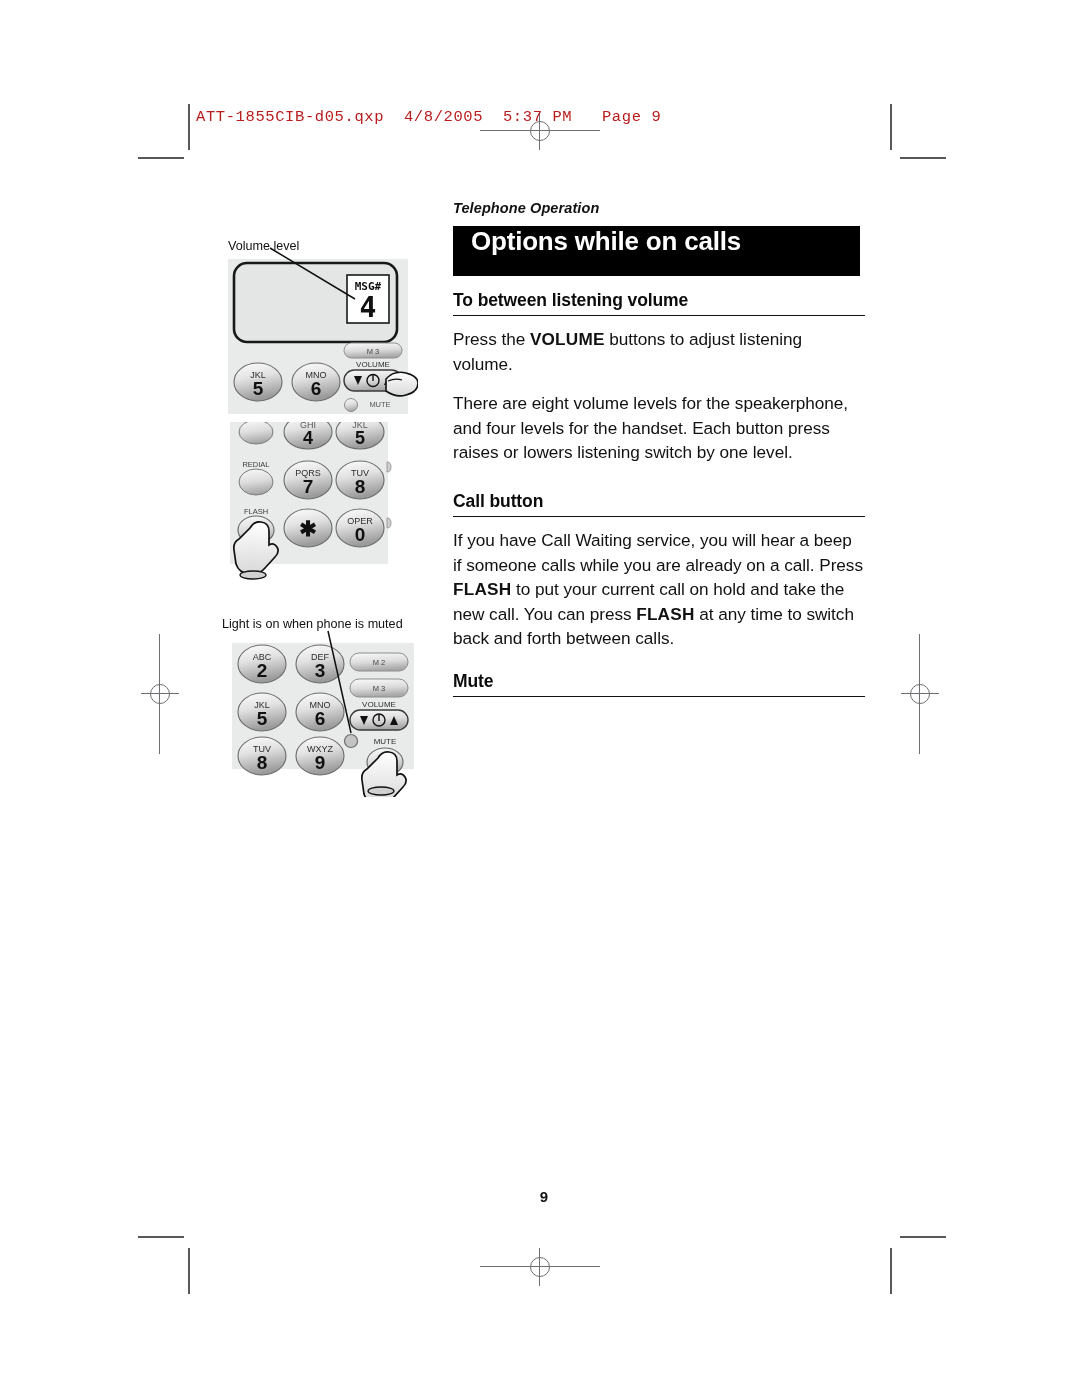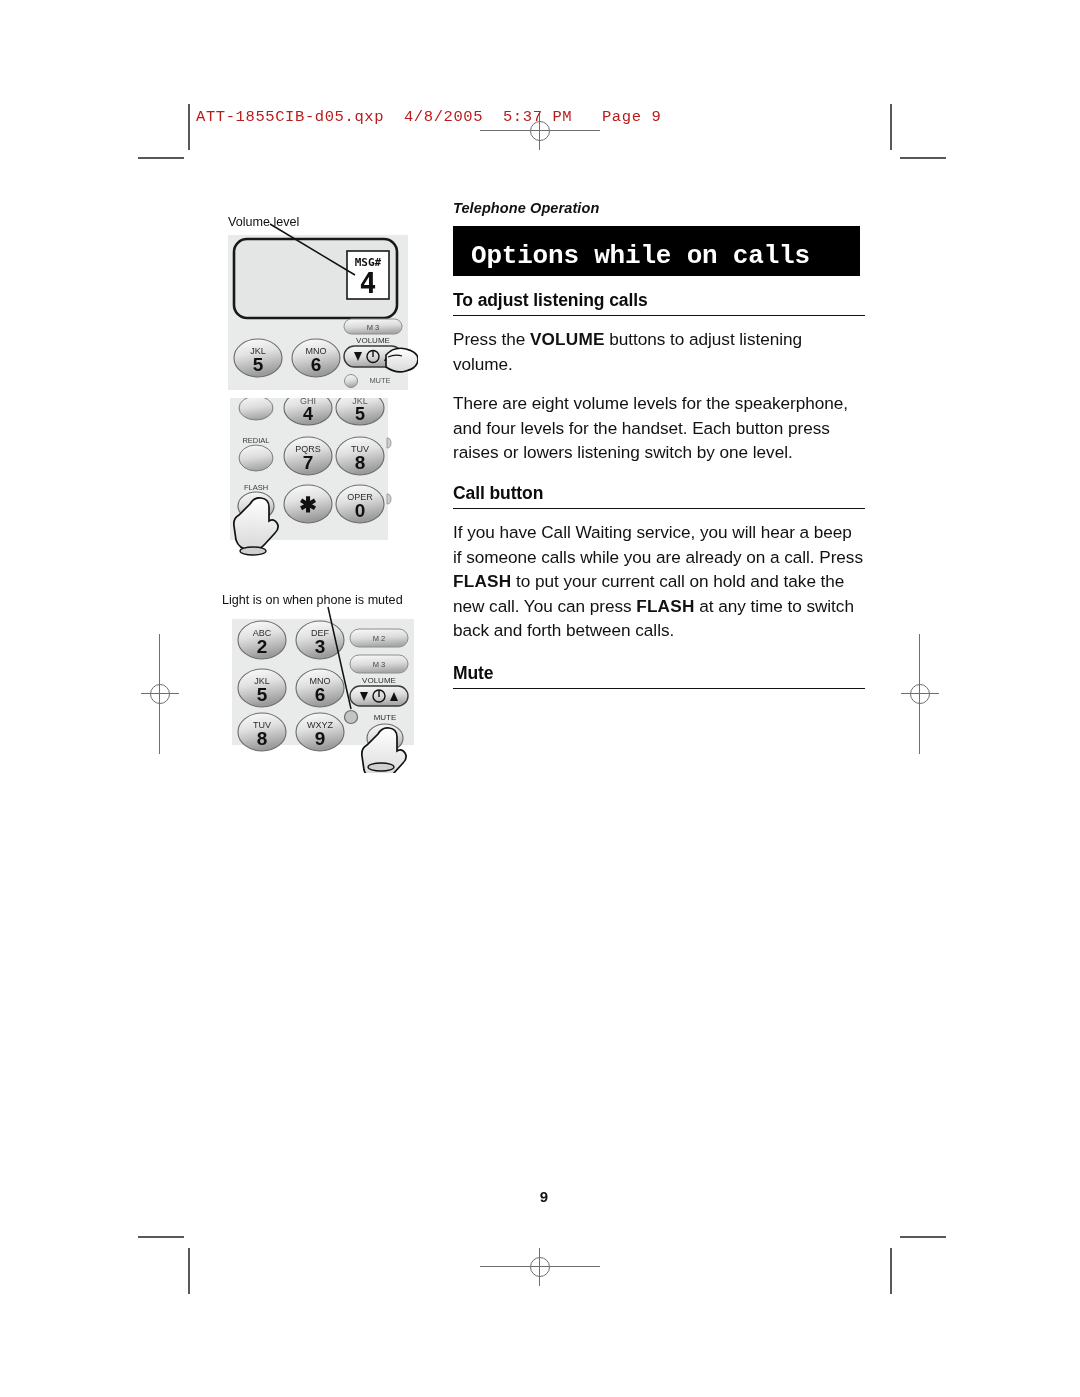--- a/index.html
+++ b/index.html
@@ -73,26 +73,25 @@
     position: absolute;
     left: 453px;
     top: 226px;
     width: 407px;
     height: 50px;
     background: #000000;
   }
   .title-bar .title-text {
     position: absolute;
     left: 18px;
-    top: 15px;
+    top: 0;
     color: #ffffff;
     font-size: 26px;
     font-weight: bold;
     letter-spacing: -0.2px;
-    font-family: Liberation Mono, monospace;
   }
 
   .col-right {
     position: absolute;
     left: 453px;
     top: 290px;
     width: 412px;
   }
   h2.sub {
     margin: 0;
@@ -105,39 +104,40 @@
   }
   .sub-wrap { margin-bottom: 11px; }
   p.body {
     margin: 0 0 0 0;
     font-size: 17.2px;
     line-height: 24.6px;
     color: #111;
     letter-spacing: -0.05px;
   }
   p.body + p.body { margin-top: 15px; }
-  .gap-after-para { margin-bottom: 18px; }
+  .gap-after-para { margin-bottom: 26px; }
   .gap-after-para-2 { margin-bottom: 20px; }
   b.kw { font-weight: bold; letter-spacing: 0.2px; }
 
   .page-number {
     position: absolute;
     left: 0;
     right: 0;
     top: 1188px;
     text-align: center;
     font-size: 15px;
     font-weight: bold;
     color: #111;
   }
   .page-number-inner { margin-left: 8px; }
 
   
   .fig {
     position: absolute;
+    margin-top: 24px;
   }
   .callout-text {
     position: absolute;
     font-size: 12.6px;
     color: #111;
     white-space: nowrap;
   }
   .fig svg { display: block; }
 </style>
 </head>
@@ -342,21 +342,21 @@
 
 <div class="section-kicker">Telephone Operation</div>
 
 <div class="title-bar">
   <div class="title-text">Options while on calls</div>
 </div>
 
 <div class="col-right">
 
   <div class="sub-wrap">
-    <h2 class="sub">To adjust listening calls</h2>
+    <h2 class="sub">To between listening volume</h2>
     <div class="gap-after-para" style="padding-top:11px;">
       <p class="body">Press the <b class="kw">VOLUME</b> buttons to adjust listening volume.</p>
       <p class="body">There are eight volume levels for the speakerphone, and four levels for the handset. Each button press raises or lowers listening switch by one level.</p>
     </div>
   </div>
 
   <div class="sub-wrap">
     <h2 class="sub">Call button</h2>
     <div class="gap-after-para-2" style="padding-top:11px;">
       <p class="body">If you have Call Waiting service, you will hear a beep if someone calls while you are already on a call. Press <b class="kw">FLASH</b> to put your current call on hold and take the new call. You can press <b class="kw">FLASH</b> at any time to switch back and forth between calls.</p>

